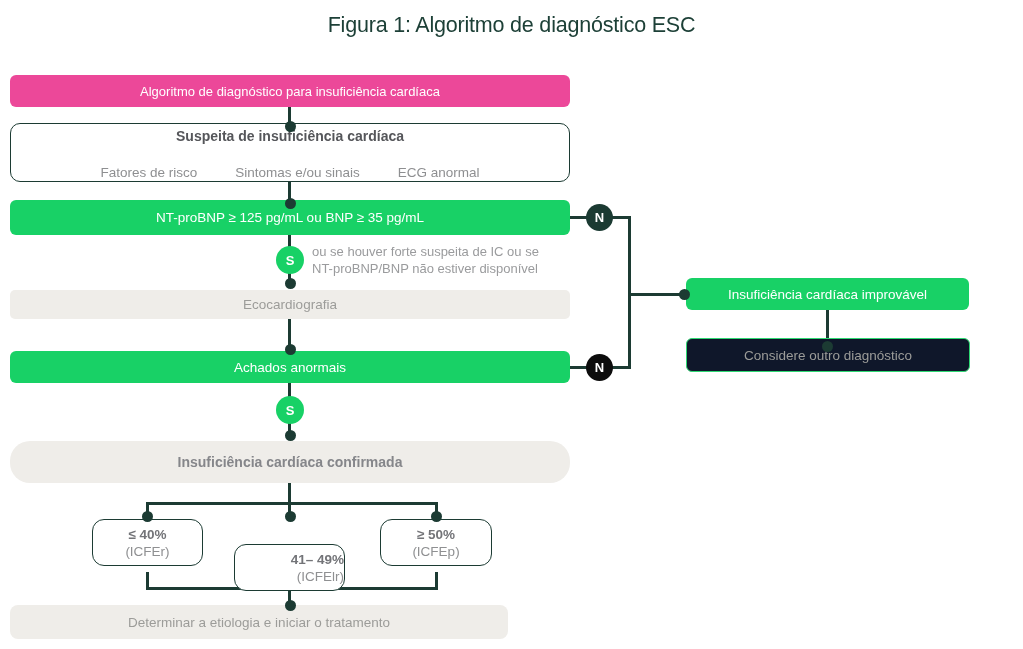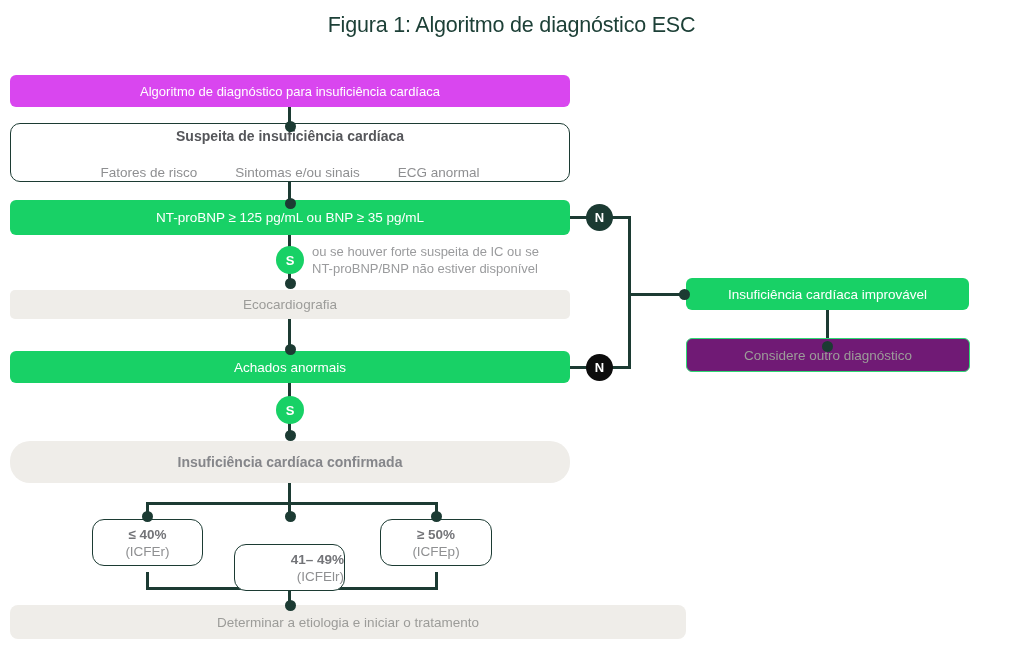--- a/index.html
+++ b/index.html
@@ -13,38 +13,38 @@
   }
   *{margin:0;padding:0;box-sizing:border-box;}
   body{font-family:"Liberation Sans",sans-serif;background:#ffffff;}
   .canvas{position:relative;width:1023px;height:649px;background:#ffffff;overflow:hidden;}
 
   .fig-title{position:absolute;left:0;top:13px;width:1023px;text-align:center;
     font-size:21.5px;font-weight:normal;color:#1d4037;letter-spacing:-0.2px;}
 
   .box{position:absolute;display:flex;flex-direction:column;align-items:center;justify-content:center;text-align:center;}
 
-  .dark-box{left:10px;top:75px;width:560px;height:32px;background:#d946ef;border-radius:6px;
+  .dark-box{left:10px;top:75px;width:560px;height:32px;background:#ec4899;border-radius:6px;
     color:#ffffff;font-size:13px;}
   .suspect-box{left:10px;top:123px;width:560px;height:59px;background:#ffffff;
     border:1.5px solid var(--line);border-radius:10px;padding-top:2px;}
   .suspect-title{font-size:14px;font-weight:bold;color:#55565a;}
   .suspect-row{display:flex;gap:38px;margin-top:21px;font-size:13.5px;color:#8e8f91;}
   .green-box{background:var(--green);border-radius:6px;color:#ffffff;font-size:13.5px;}
   .bnp-box{left:10px;top:200px;width:560px;height:35px;text-align:center;}
   .achados-box{left:10px;top:351px;width:560px;height:32px;}
   .improv-box{left:686px;top:278px;width:283px;height:32px;text-align:center;}
   .gray-box{background:var(--lgray);color:var(--gray-text);font-size:13.5px;}
   .eco-box{left:10px;top:290px;width:560px;height:29px;border-radius:5px;}
   .confirm-box{left:10px;top:441px;width:560px;height:42px;border-radius:20px;line-height:17px;}
   .confirm-title{font-size:14px;font-weight:bold;color:#85868a;}
   .confirm-sub{font-size:14px;color:#9b9b9e;}
   .confirm-sub b{color:#85868a;}
-  .bottom-box{left:10px;top:605px;width:676px;height:34px;border-radius:8px;}
-  .consider-box{left:686px;top:338px;width:284px;height:34px;background:#701a75;
+  .bottom-box{left:10px;top:605px;width:498px;height:34px;border-radius:8px;}
+  .consider-box{left:686px;top:338px;width:284px;height:34px;background:#0f172a;
     border:1.5px solid var(--green-border);border-radius:6px;color:var(--gray-text);font-size:13.5px;}
 
   .pheno{width:111px;height:47px;background:#ffffff;border:1.5px solid var(--line);
     border-radius:12px;line-height:17px;}
   .pheno .val{font-size:13.5px;font-weight:bold;color:#737478;}
   .pheno .lab{font-size:13.5px;color:#8f9092;}
   .ph1{left:92px;top:519px;}
   .ph2{left:234px;top:544px;align-items:flex-end;}
   .ph3{left:380px;top:519px;width:112px;}
 

